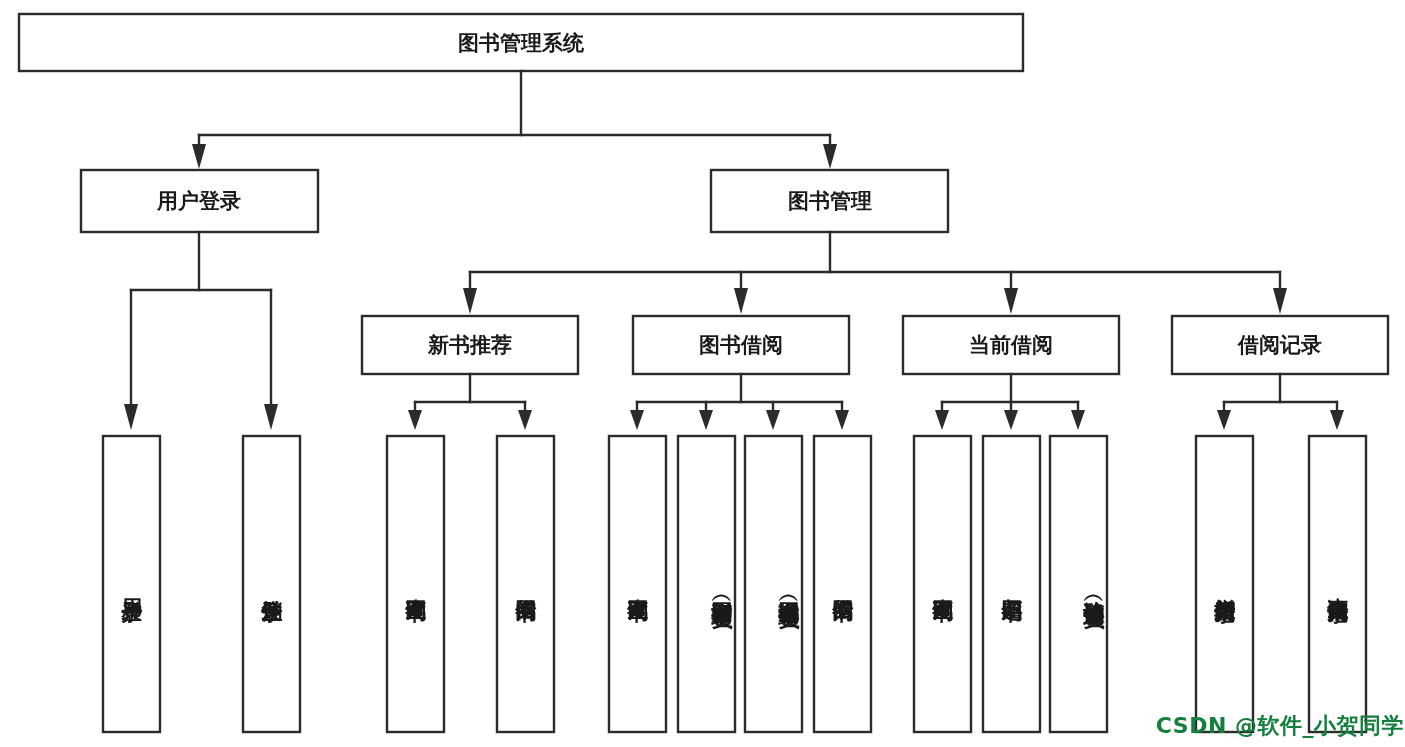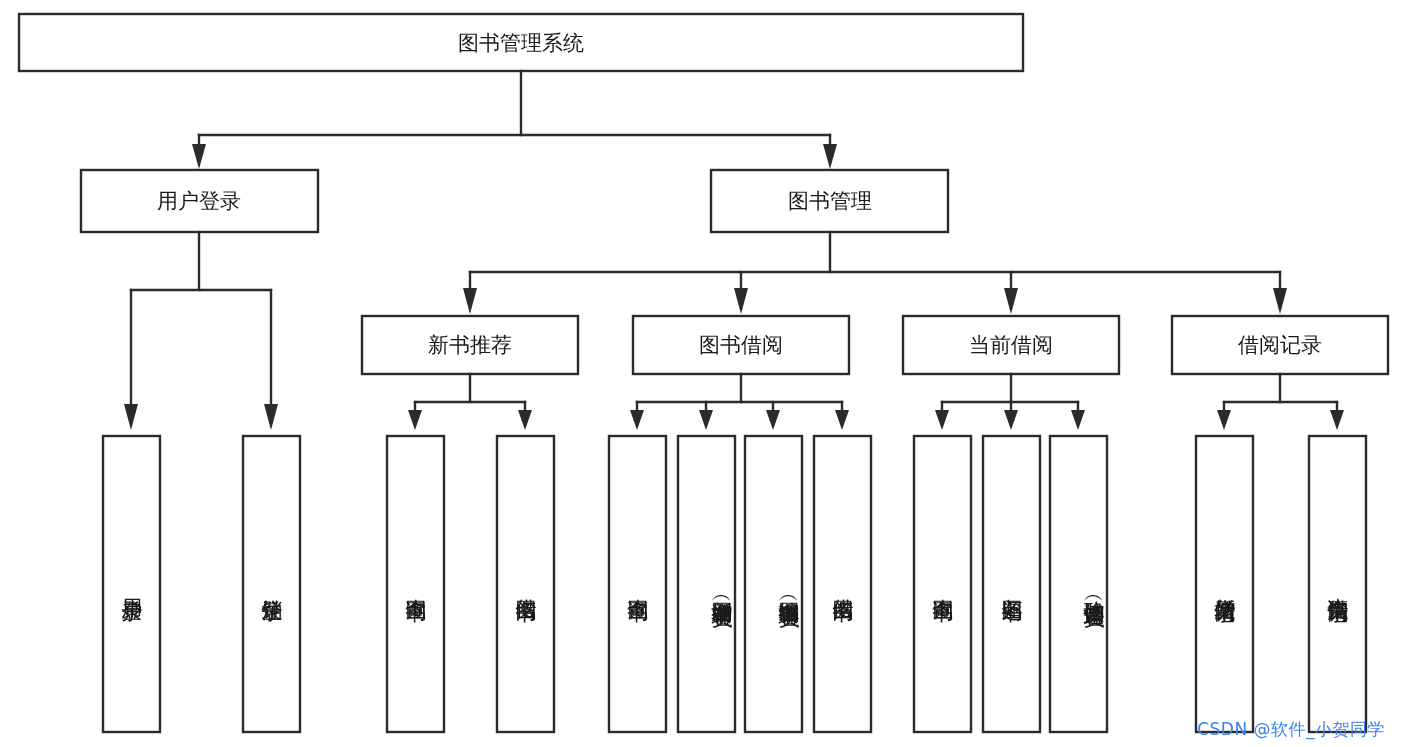--- a/index.html
+++ b/index.html
@@ -10,20 +10,21 @@
   body {
     width: 1405px;
     height: 747px;
     font-family: "DejaVu Sans", "Liberation Sans", sans-serif;
     position: relative;
     overflow: hidden;
   }
   #diagram-root {
     position: absolute;
     inset: 0;
+    font-weight: bold;
   }
   svg#tree {
     position: absolute;
     left: 0;
     top: 0;
     width: 1405px;
     height: 747px;
     display: block;
   }
   .node-box {
@@ -60,25 +61,25 @@
     letter-spacing: 1px;
     display: flex;
     align-items: center;
     justify-content: center;
     text-align: center;
     white-space: nowrap;
     pointer-events: none;
   }
   .watermark {
     position: absolute;
-    right: 20px;
+    right: 1px;
     bottom: 6px;
     font-family: "DejaVu Sans", "Liberation Sans", sans-serif;
-    font-size: 17px;
-    color: #3b82f6;
+    font-size: 22px;
+    color: #15803d;
     letter-spacing: 0.5px;
     user-select: none;
   }
 </style>
 </head>
 <body>
 
 <div id="diagram-root">
 
   <svg id="tree" viewBox="0 0 1405 747">

